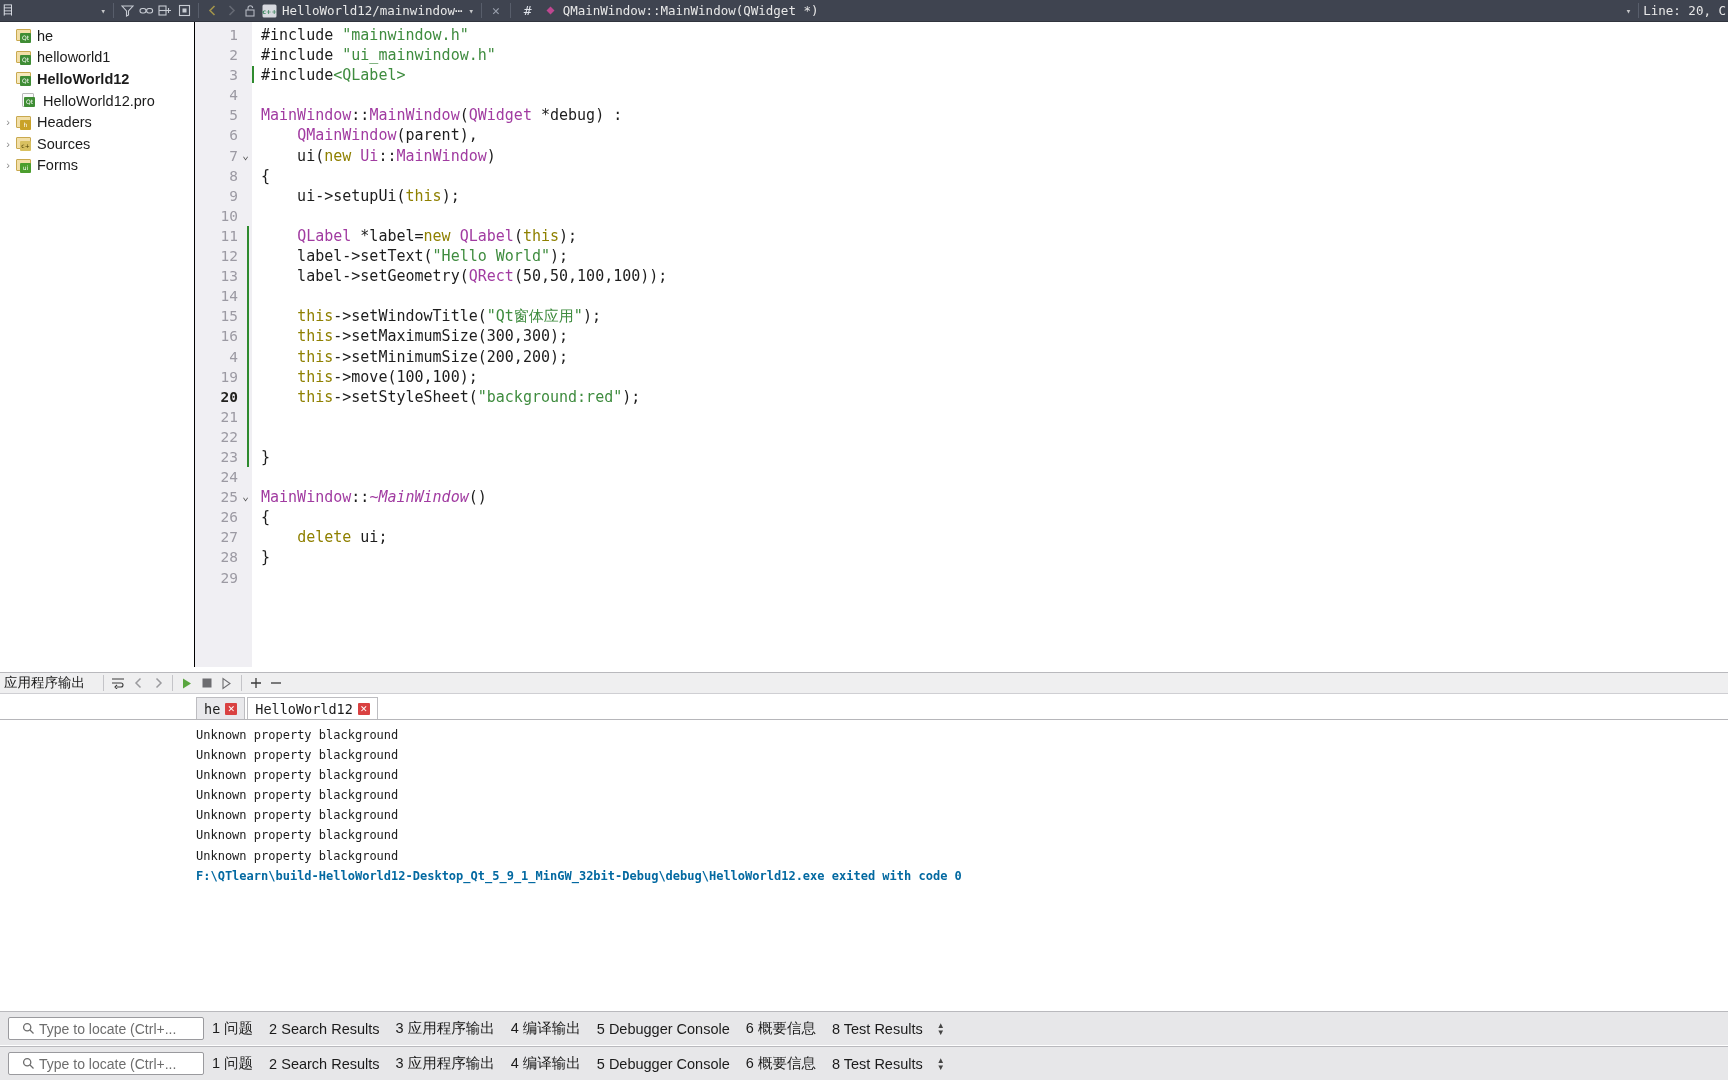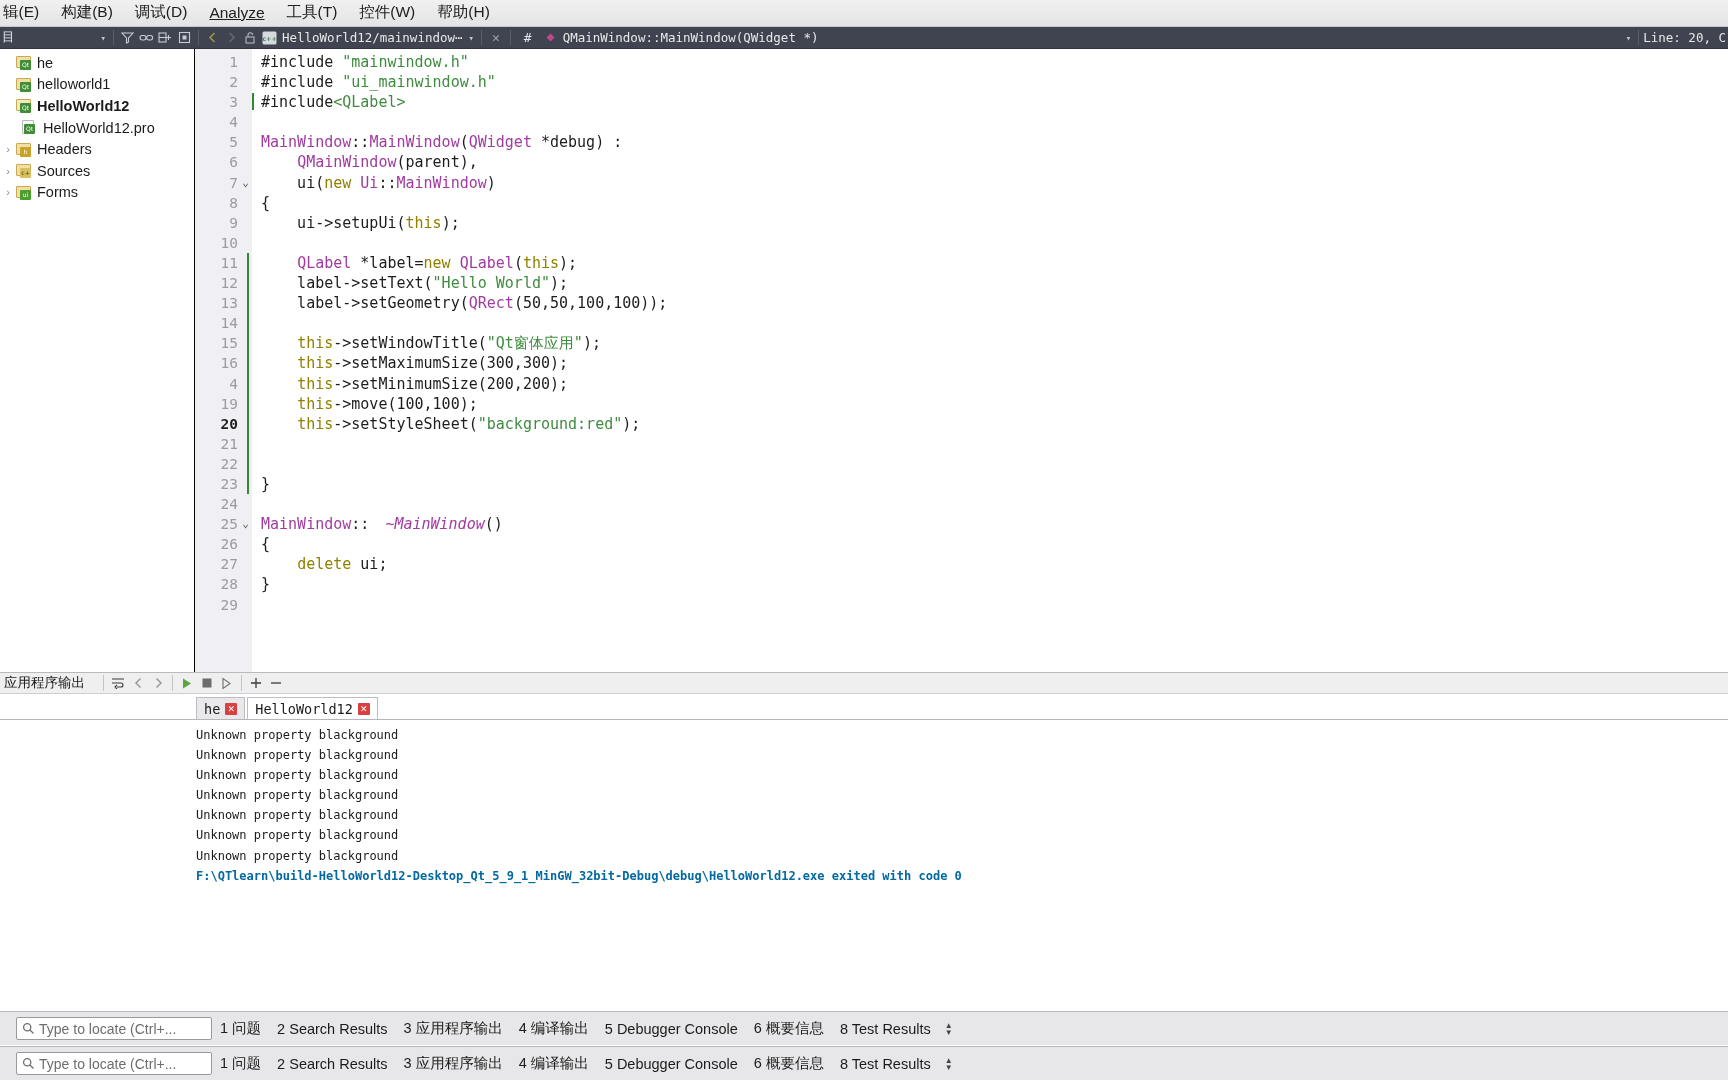--- a/index.html
+++ b/index.html
@@ -125,21 +125,21 @@
   }
   .chg {
     position: absolute; left: 51.5px; width: 2.5px;
     background: #2f8b2f; z-index: 3;
   }
   .ctext { padding-left: 9px; color: #1d1d1d; }
 
   .k  { color: #8f8000; }                   
   .ty { color: #a13ba1; }                   
   .st { color: #3f8c3f; }                   
-  .it { font-style: italic; margin-left: 16px; }
+  .it { font-style: italic; }
   .pp { color: #1d1d1d; }                   
 
   .cursor-caret {
     position: absolute; width: 1.5px; background: #2f8b2f;
     left: 57px; z-index: 5;
   }
 
   
   .outpane { position: absolute; left: 0; right: 0; top: 672px; bottom: 0; }
   .outhdr {
@@ -195,49 +195,40 @@
 
   
   .statusbar {
     height: 34px; background: #e7e7e9;
     border-top: 1px solid #b9b9bd;
     display: flex; align-items: center;
     font-size: 14.5px; color: #1b1b1b;
   }
   .statusbar.second { background: #e7e7e9; }
   .locate {
-    width: 196px; height: 23px; margin-left: 16px;
+    width: 196px; height: 23px; margin-left: 8px;
     background: #fff; border: 1px solid #9a9a9e;
     display: flex; align-items: center; gap: 4px;
-    padding-left: 5px; color: #6d6d6d; font-size: 14px;
+    padding-left: 13px; color: #6d6d6d; font-size: 14px;
     border-radius: 2px;
   }
   .sbtn {
     padding: 0 8px; white-space: nowrap; cursor: default;
   }
   .sbtn .num { color: #1b1b1b; }
   .updown {
     display: flex; flex-direction: column; align-items: center;
     font-size: 8px; line-height: 7px; color: #444; padding: 0 6px;
   }
 </style>
 </head>
 <body>
 
 <div id="app">
 
-  <div class="menubar">
-    <div class="mi"><span>辑(E)</span></div>
-    <div class="mi"><span>构建(B)</span></div>
-    <div class="mi"><span>调试(D)</span></div>
-    <div class="mi"><u>Analyze</u></div>
-    <div class="mi"><span>工具(T)</span></div>
-    <div class="mi"><span>控件(W)</span></div>
-    <div class="mi"><span>帮助(H)</span></div>
-  </div>
 
   <div class="etoolbar">
     <div class="crumb" style="padding-left:2px;color:#dfe3ea;">目</div>
     <div class="tbspacer" style="flex:0 0 80px;"></div>
     <div class="caretdown">▾</div>
     <div class="vsep"></div>
 
     <div class="ico">
       <svg width="13" height="13" viewBox="0 0 13 13">
           <path d="M1 2h11L7.5 7v4l-2 1V7z" fill="none" stroke="#dfe3ea" stroke-width="1.1"></path>

